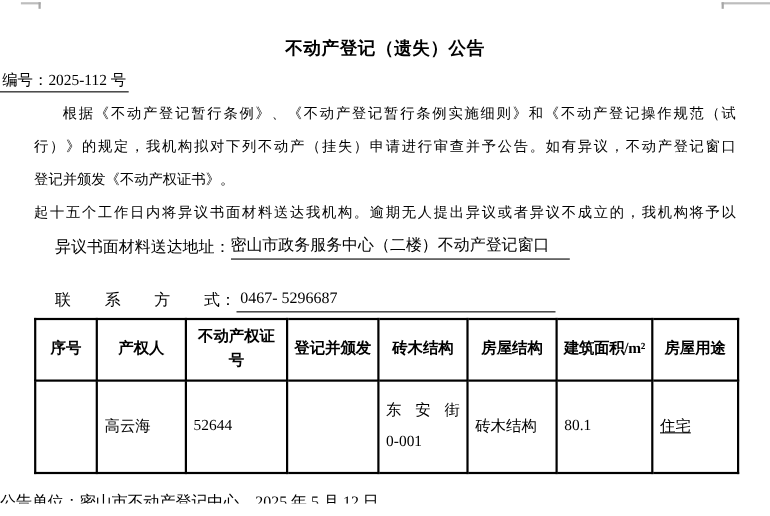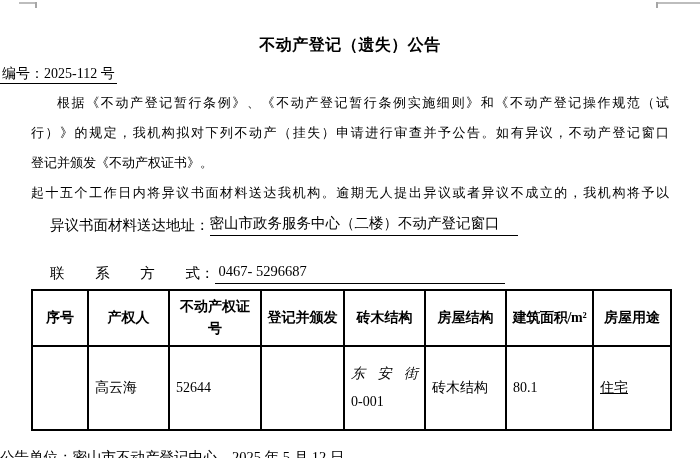--- a/index.html
+++ b/index.html
@@ -98,21 +98,20 @@
     height:84px;
     padding:0 6px;
     text-align:left;
   }
   td.c-center { text-align:center;text-decoration:underline; }
   td.c-area { padding-left:8px; }
   .loc-line1 {
     text-align:justify;
     text-align-last:justify;
     line-height:28px;
-    font-style:italic;
   }
   .loc-line2 { line-height:28px; }
 
   .footer {
     margin-top:14px;
     font-size:14.5px;
     line-height:20px;
     white-space:pre;
   }
 </style>

